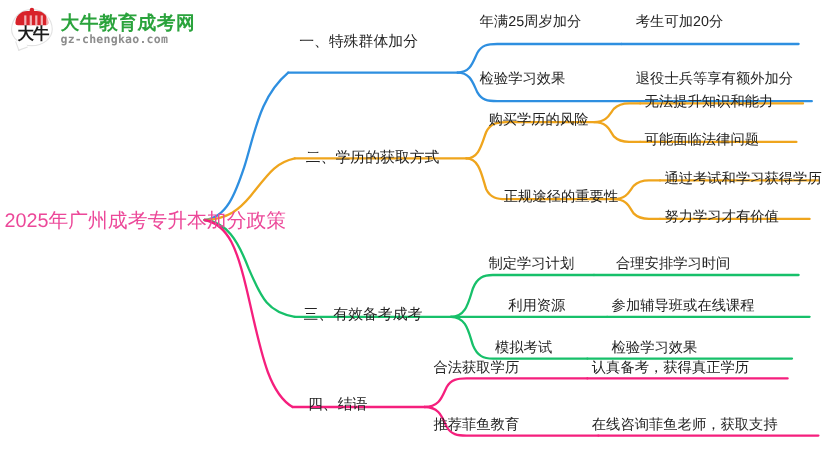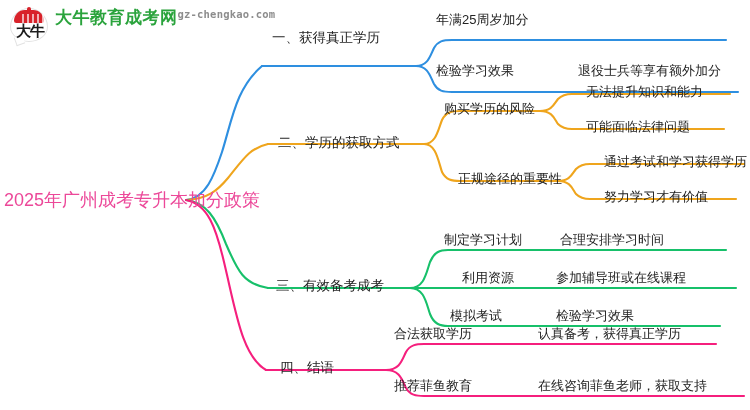--- a/index.html
+++ b/index.html
@@ -39,21 +39,21 @@
   .logo-tail{
     position:absolute;left:5px;bottom:1px;width:8px;height:8px;
     background:#ffffff;border-left:1px solid #e2e2e2;border-bottom:1px solid #e2e2e2;
     transform:rotate(-20deg);
   }
   .logo-cn{
     position:absolute;left:3px;top:13px;width:34px;height:20px;
     font-size:15px;line-height:19px;font-weight:700;color:#1c1c1c;
     text-align:center;letter-spacing:-1px;
   }
-  .logo-txt{display:flex;justify-content:center;}
+  .logo-txt{display:flex;flex-direction:column;justify-content:center;}
   .logo-title{
     font-size:17px;font-weight:700;color:#2aa33c;letter-spacing:.5px;line-height:19px;
   }
   .logo-sub{
     font-size:10.5px;font-weight:700;color:#8d8d8d;letter-spacing:.2px;line-height:13px;
     font-family:"DejaVu Sans Mono","Liberation Mono",monospace;
   }
 
   
   .node{
@@ -132,22 +132,23 @@
       <path d="M266,370 L386,370" stroke="#f51f7d"></path>
       <path d="M386,370 C400,370 402,360 406,352 C410,345 416,344 424,344 L534,344" stroke="#f51f7d"></path>
       <path d="M386,370 C400,370 402,380 406,388 C410,395 416,396 424,396 L544,396" stroke="#f51f7d"></path>
       <path d="M534,344 L716,344" stroke="#f51f7d"></path>
       <path d="M544,396 L744,396" stroke="#f51f7d"></path>
     </g>
   </svg>
 
   <div class="node root" style="left:4px;top:192px;">2025年广州成考专升本加分政策</div>
 
-  <div class="node lvl1" style="left:272px;top:30px;">一、获得真正学历</div>
+  <div class="node lvl1" style="left:272px;top:30px;">一、特殊群体加分</div>
   <div class="node lvl2" style="left:436px;top:12px;">年满25周岁加分</div>
+  <div class="node lvl3" style="left:578px;top:12px;">考生可加20分</div>
   <div class="node lvl2" style="left:436px;top:63px;">检验学习效果</div>
   <div class="node lvl3" style="left:578px;top:63px;">退役士兵等享有额外加分</div>
 
   <div class="node lvl1" style="left:278px;top:135px;">二、学历的获取方式</div>
   <div class="node lvl2" style="left:444px;top:101px;">购买学历的风险</div>
   <div class="node lvl3" style="left:586px;top:84px;">无法提升知识和能力</div>
   <div class="node lvl3" style="left:586px;top:119px;">可能面临法律问题</div>
   <div class="node lvl2" style="left:458px;top:171px;">正规途径的重要性</div>
   <div class="node lvl3" style="left:604px;top:154px;">通过考试和学习获得学历</div>
   <div class="node lvl3" style="left:604px;top:189px;">努力学习才有价值</div>

